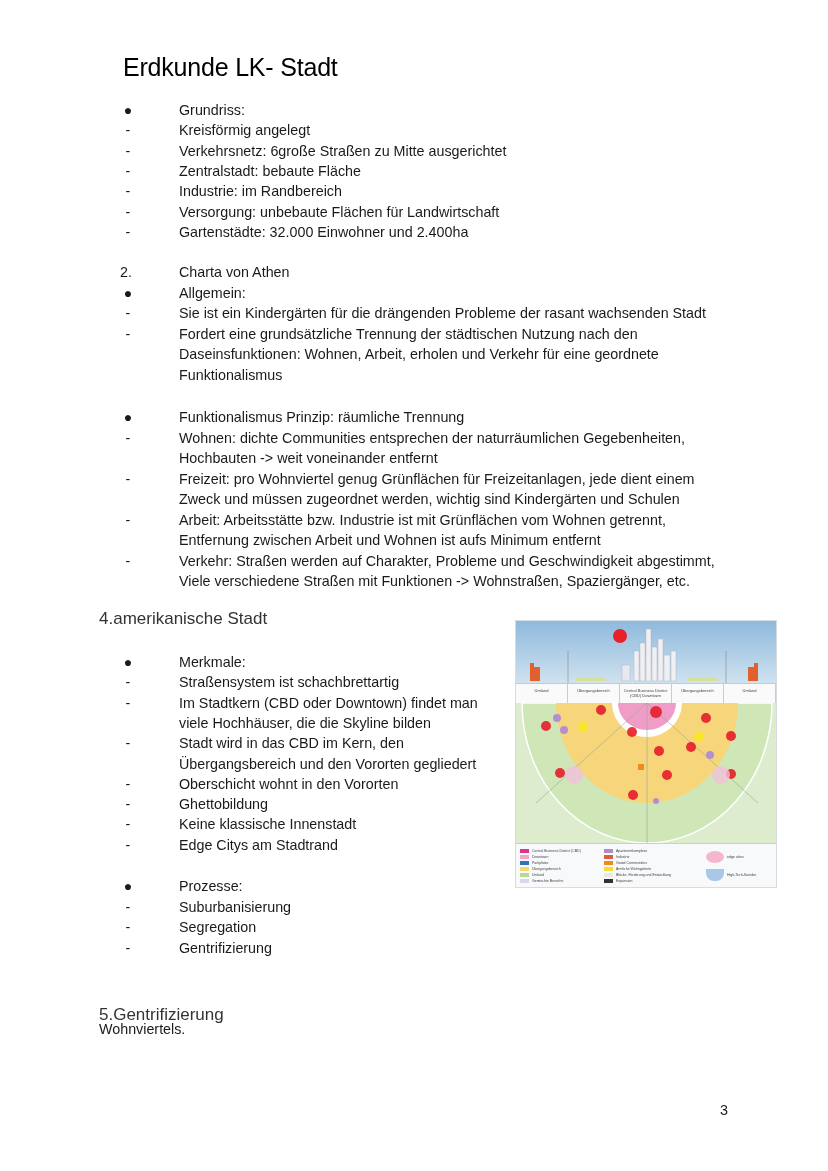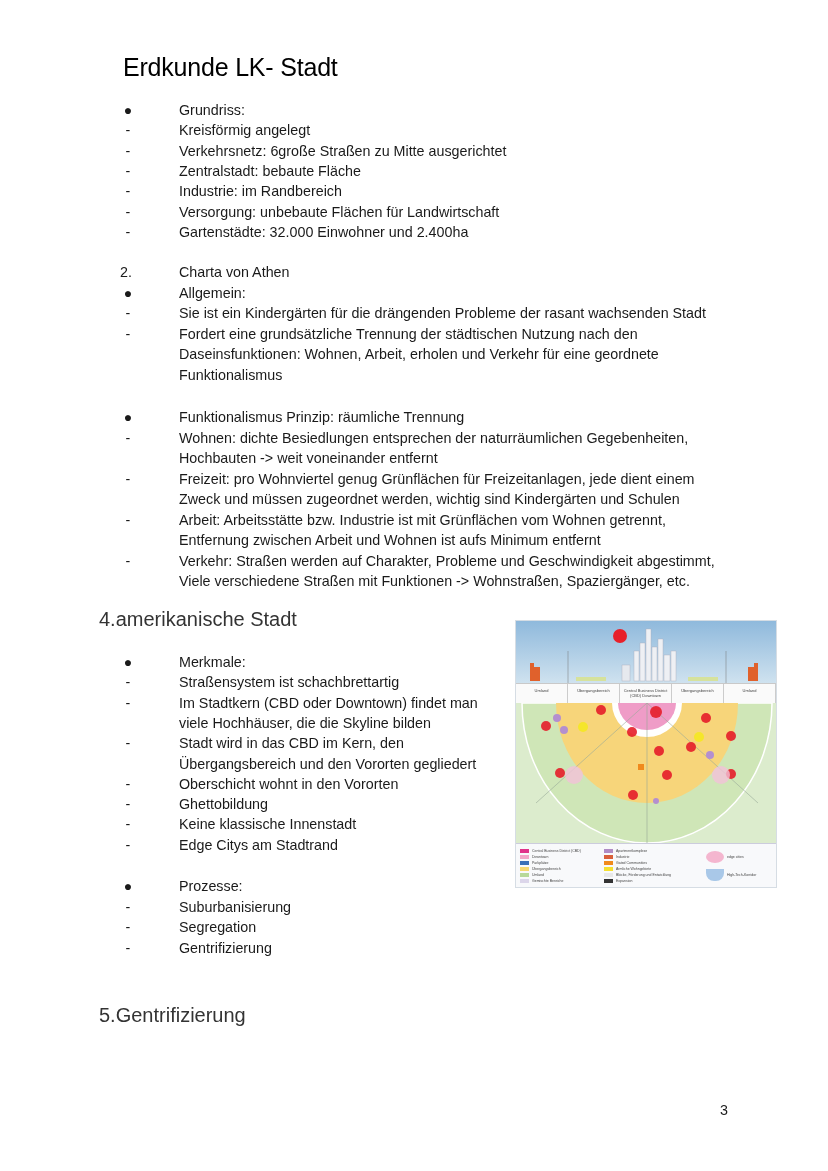--- a/index.html
+++ b/index.html
@@ -9,21 +9,21 @@
     color: #1a1a1a;
   }
   .title {
     position: absolute; left: 99px; top: 50px;
     font-size: 25px; line-height: 34px; letter-spacing: -0.2px;
     color: #000000;
     margin-left: 24px;
   }
   .h2 {
     position: absolute; left: 99px;
-    font-size: 20px; line-height: 22px; color: #333;
+    font-size: 17px; line-height: 22px; color: #333;
   }
   .line {
     position: absolute; left: 0; height: 20px;
     font-size: 14.3px; line-height: 20px; white-space: nowrap;
   }
   .marker {
     position: absolute; left: 121px; width: 14px; text-align: center;
   }
   .marker.bullet { font-size: 14px; }
   .marker.num { left: 120px; width: 20px; text-align: left; }
@@ -128,21 +128,21 @@
     </div>
   </div>
 
 <div id="sec3">
     <div class="line" style="top: 407px;">
       <span class="marker bullet">●</span>
       <span class="text">Funktionalismus Prinzip: räumliche Trennung</span>
     </div>
     <div class="line" style="top: 427.5px;">
       <span class="marker">-</span>
-      <span class="text">Wohnen: dichte Besiedlungen entsprechen der naturräumlichen Gegebenheiten,</span>
+      <span class="text">Wohnen: dichte Communities entsprechen der naturräumlichen Gegebenheiten,</span>
     </div>
     <div class="line" style="top: 448px;">
       <span class="marker"></span>
       <span class="text">Hochbauten -&gt; weit voneinander entfernt</span>
     </div>
     <div class="line" style="top: 468.5px;">
       <span class="marker">-</span>
       <span class="text">Freizeit: pro Wohnviertel genug Grünflächen für Freizeitanlagen, jede dient einem</span>
     </div>
     <div class="line" style="top: 489px;">
@@ -355,15 +355,16 @@
         <div class="leg-row" style="height: 18px;">
           <span class="leg-sw" style="background: rgb(169, 200, 232); width: 18px; height: 12px; border-radius: 0px 0px 8px 8px;"></span>
           <span>High-Tech-Korridor</span>
         </div>
       </div>
     </div>
 </div>
 
 <div class="h2" style="top:976px;margin-top:28px;">5.Gentrifizierung</div>
 <div class="para" style="top:1019px;">
+  <div>Wohnviertels.</div>
 </div>
 
 <div class="page-num">3</div>
 
 </body></html>

